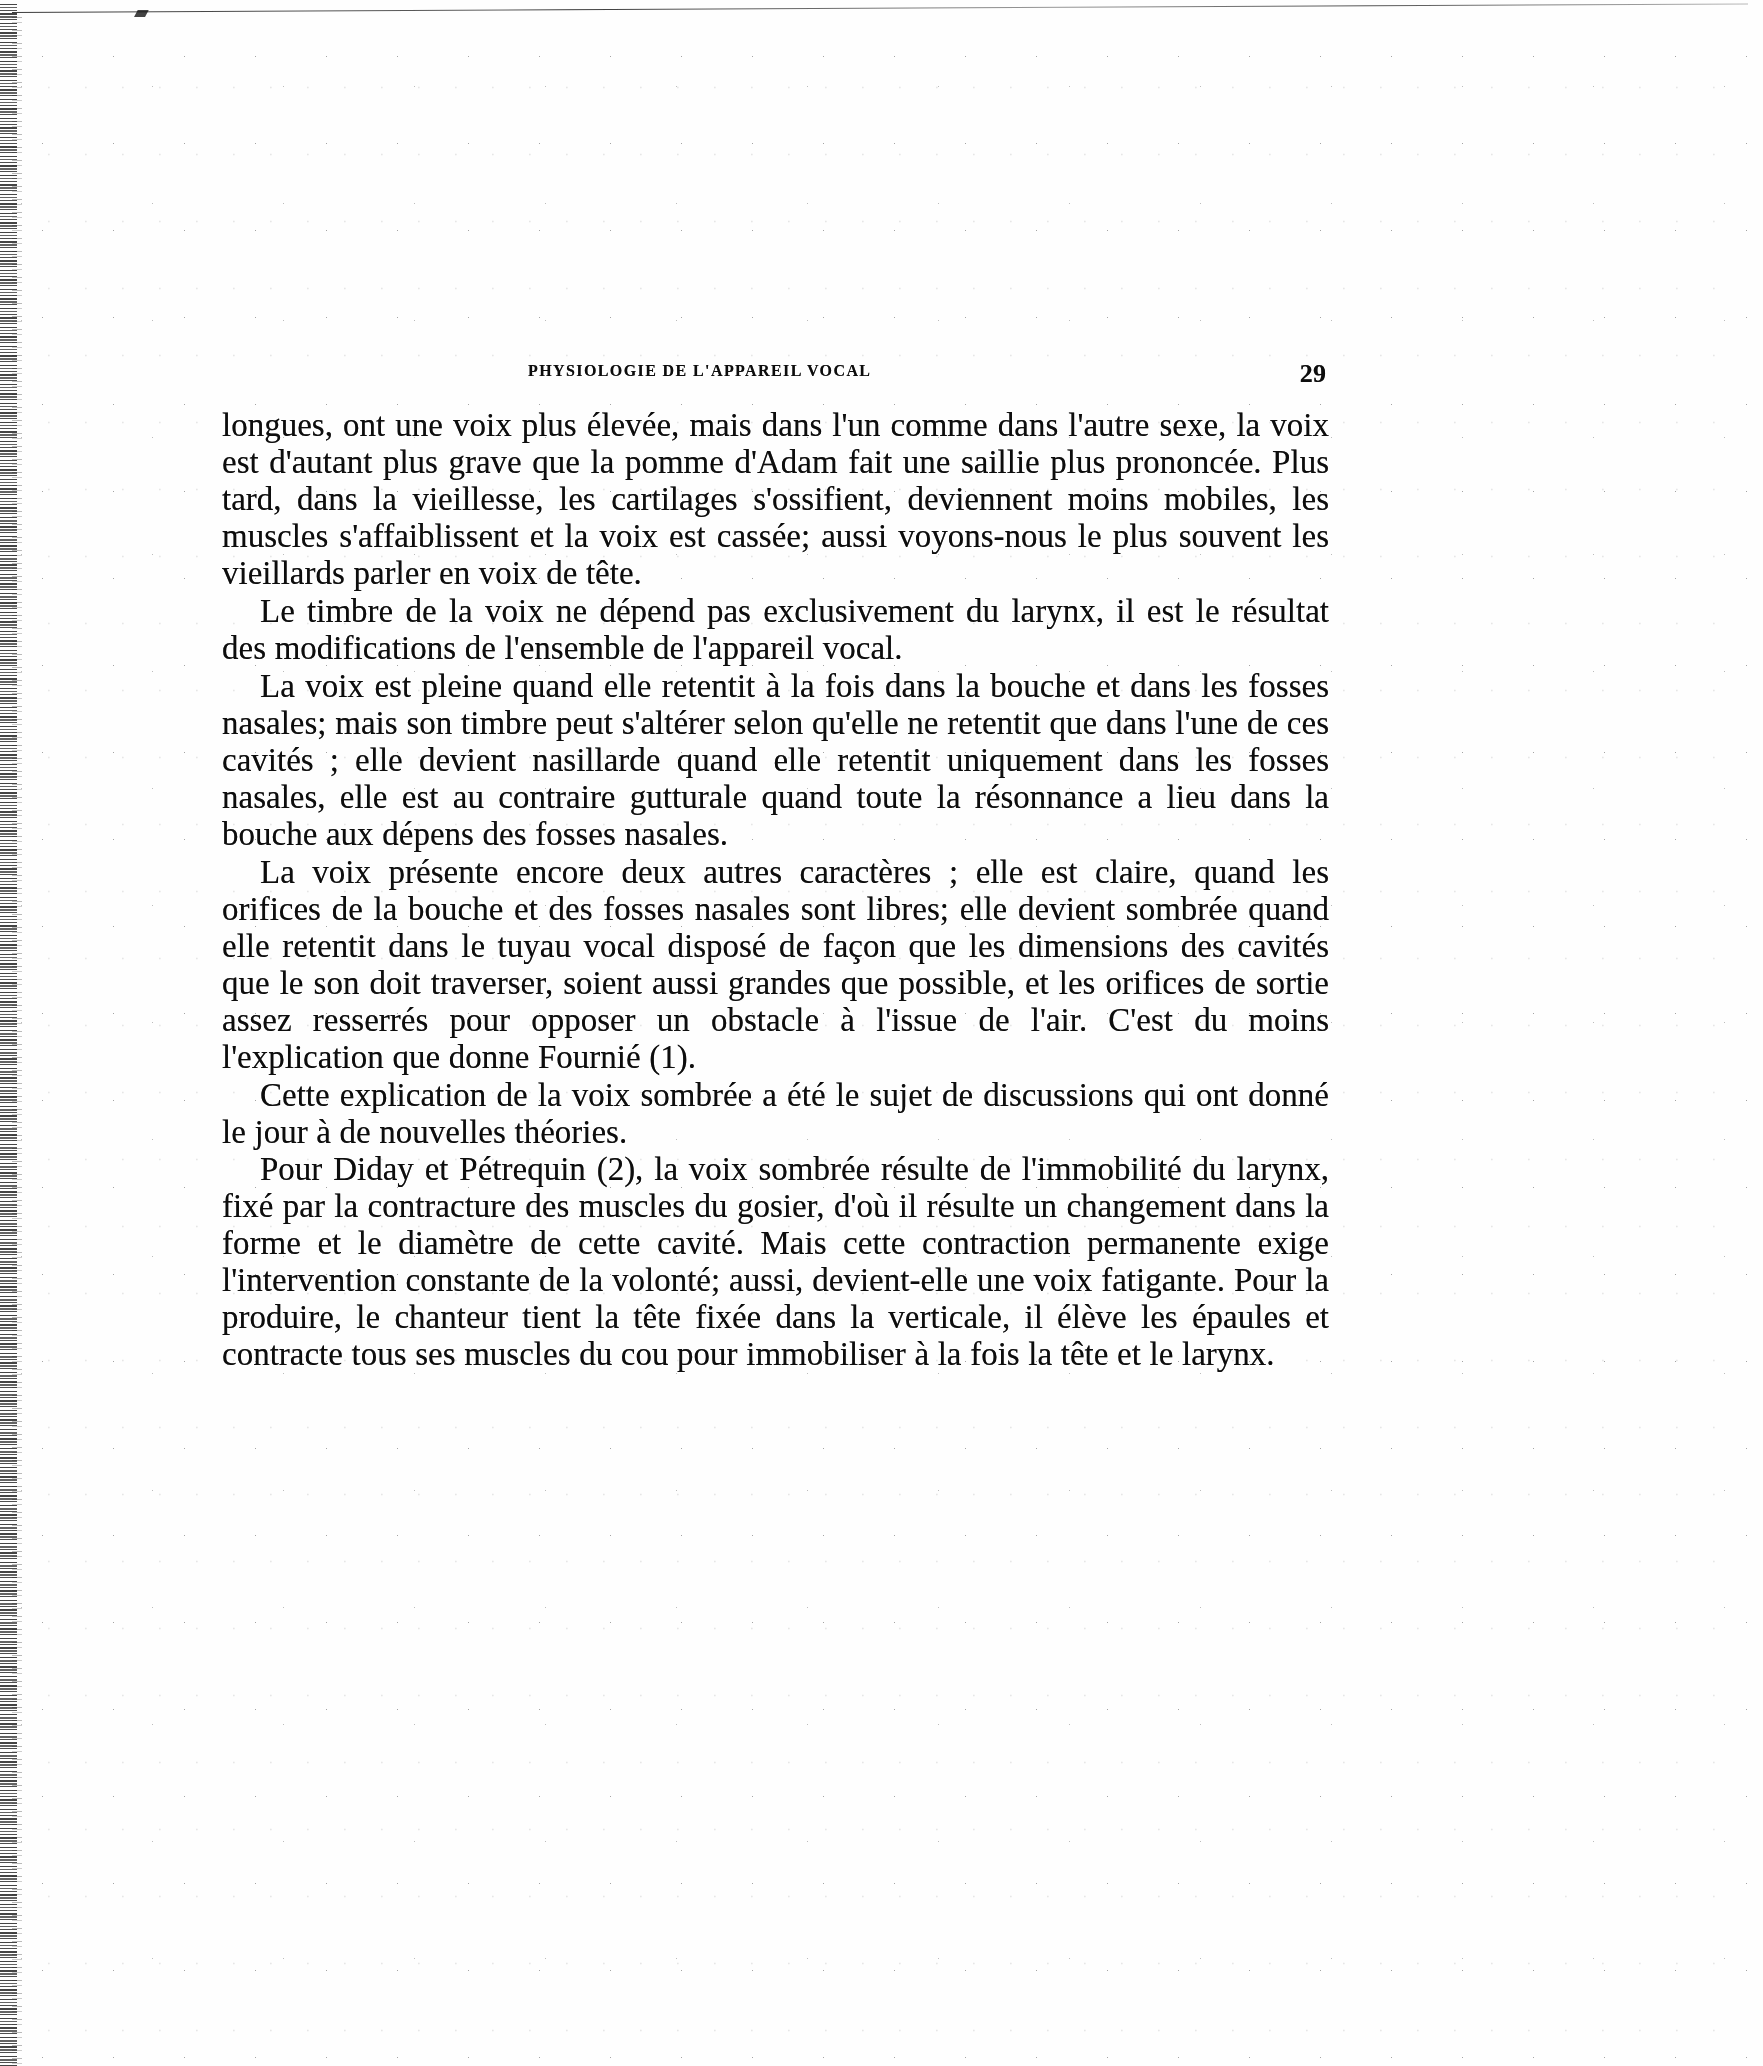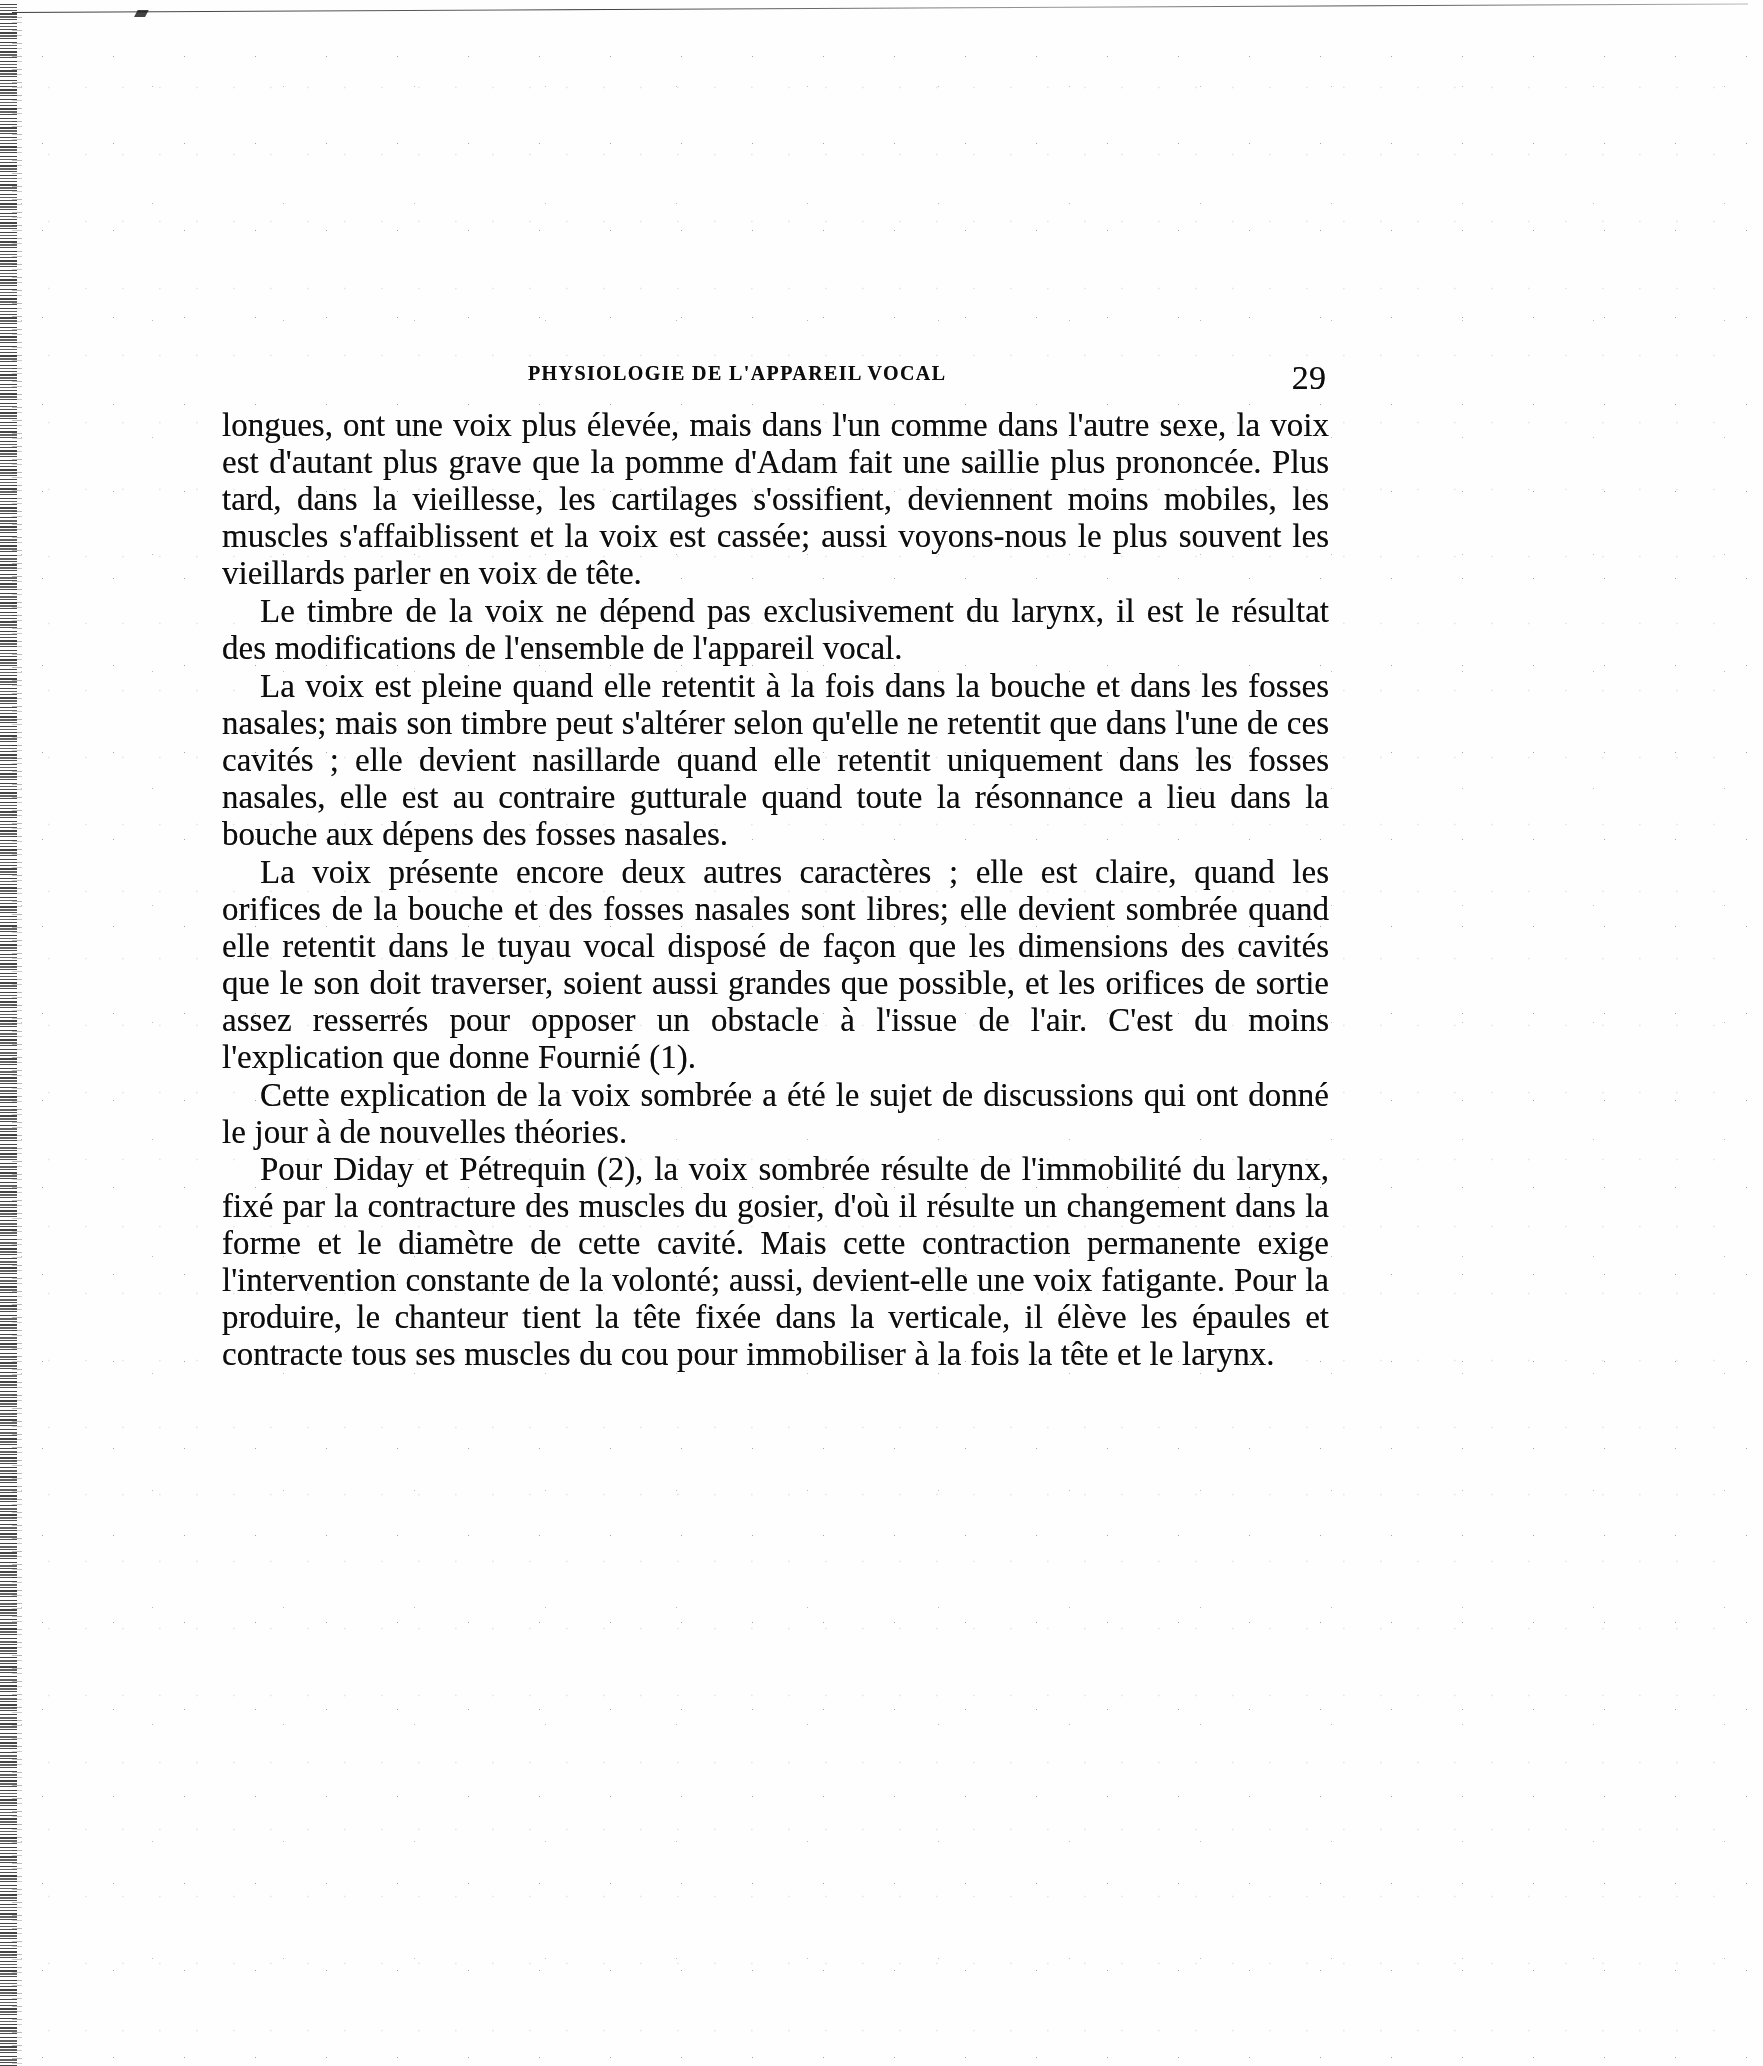--- a/index.html
+++ b/index.html
@@ -99,33 +99,33 @@
 
   #running-head {
     position: relative;
     height: 45px;
     margin-bottom: 7.4px;
   }
   #head-title {
     position: absolute;
     left: 306px;
     top: 7.4px;
-    font-size: 20px;
+    font-size: 16px;
     letter-spacing: 1.4px;
     font-weight: 600;
     white-space: nowrap;
     font-family: "Liberation Serif", "DejaVu Serif", serif;
     text-align: right;
   }
   #head-folio {
     position: absolute;
     right: 2.5px;
     top: 4.1px;
-    font-size: 34px;
-    font-weight: 400;
+    font-size: 26px;
+    font-weight: 700;
     letter-spacing: 0.4px;
   }
 
   .para {
     font-size: 33px;
     line-height: 37px;
     text-align: justify;
     text-justify: inter-word;
     margin: 0 0 0.8px 0;
     hyphens: manual;

